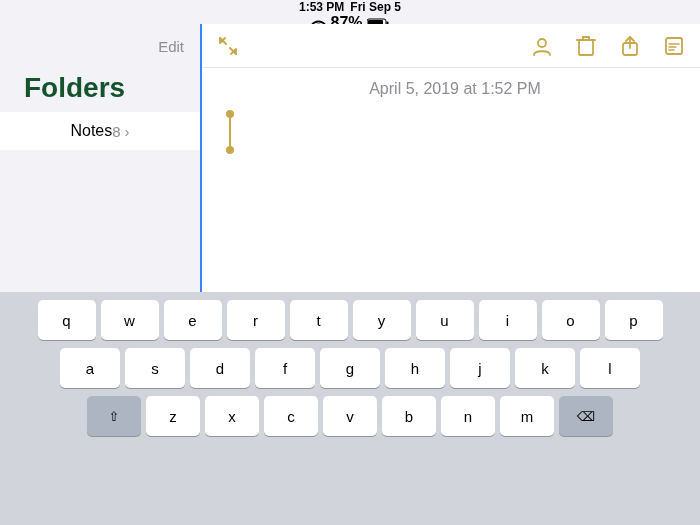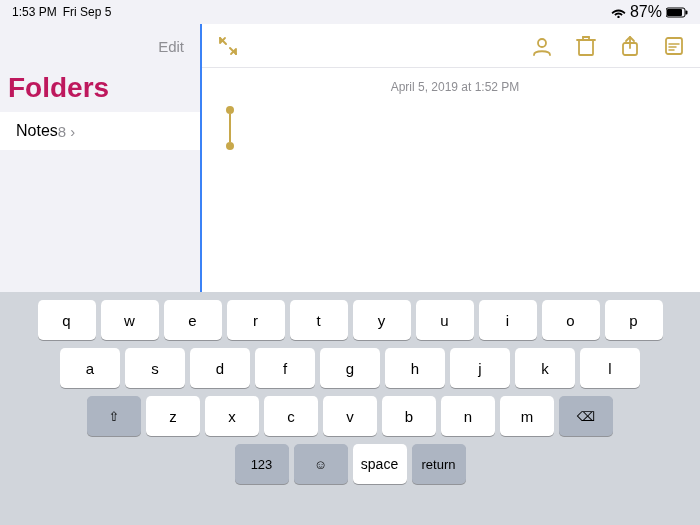--- a/index.html
+++ b/index.html
@@ -13,21 +13,22 @@
 
     
     .status-bar {
       height: 24px;
       background: #f2f2f7;
       display: flex;
       align-items: center;
       justify-content: space-between;
       padding: 0 12px;
       font-size: 12px;
-      font-weight: 400;
+      font-weight: 700;
+      flex-direction: column;
     }
     .status-left { display: flex; gap: 6px; }
     .status-right { display: flex; align-items: center; gap: 4px; font-size: 16px; }
 
     
     .app-container {
       display: flex;
       flex-direction: column;
       height: calc(525px - 24px);
     }
@@ -58,38 +59,38 @@
 
     .edit-btn {
       color: #8e8e93;
       font-size: 15px;
       background: none;
       border: none;
       cursor: pointer;
     }
 
     .folders-title {
-      padding: 4px 16px 8px 8px;
+      padding: 4px 16px 8px 24px;
       font-size: 28px;
       font-weight: 700;
-      color: #be185d;
+      color: #14532d;
     }
 
     .icloud-label {
       padding: 6px 16px 4px 16px;
       font-size: 11px;
       color: #8e8e93;
       font-weight: 500;
       letter-spacing: 0.5px;
     }
 
     .notes-row {
       display: flex;
       align-items: center;
-      justify-content: flex-start;
+      justify-content: center;
       padding: 10px 16px;
       background: white;
       cursor: pointer;
     }
 
     .notes-row-left {
       font-size: 16px;
       color: #000;
     }
 
@@ -139,21 +140,21 @@
 
     .note-content {
       flex: 1;
       padding: 12px 16px;
       display: flex;
       flex-direction: column;
       align-items: center;
     }
 
     .note-date {
-      font-size: 12px;
+      font-size: 16px;
       color: #8e8e93;
       margin-bottom: 12px;
       text-align: center;
       margin-left: 8px;
     }
 
     .cursor-area {
       display: flex;
       align-items: flex-start;
       justify-content: flex-start;
@@ -371,20 +372,14 @@
       <div class="key">z</div>
       <div class="key">x</div>
       <div class="key">c</div>
       <div class="key">v</div>
       <div class="key">b</div>
       <div class="key">n</div>
       <div class="key">m</div>
       <div class="key key-dark key-wide" style="font-size:13px;">⌫</div>
     </div>
 
-    <div class="keyboard-row row4">
-      <div class="key key-dark" style="flex:1.3; font-size:13px;">123</div>
-      <div class="key key-dark" style="flex:0.8; font-size:13px;">☺</div>
-      <div class="key" style="flex:5; font-size:14px;">space</div>
-      <div class="key key-dark" style="flex:1.8; font-size:13px;">return</div>
-    </div>
   </div>
 </div>
 
 </body></html>

